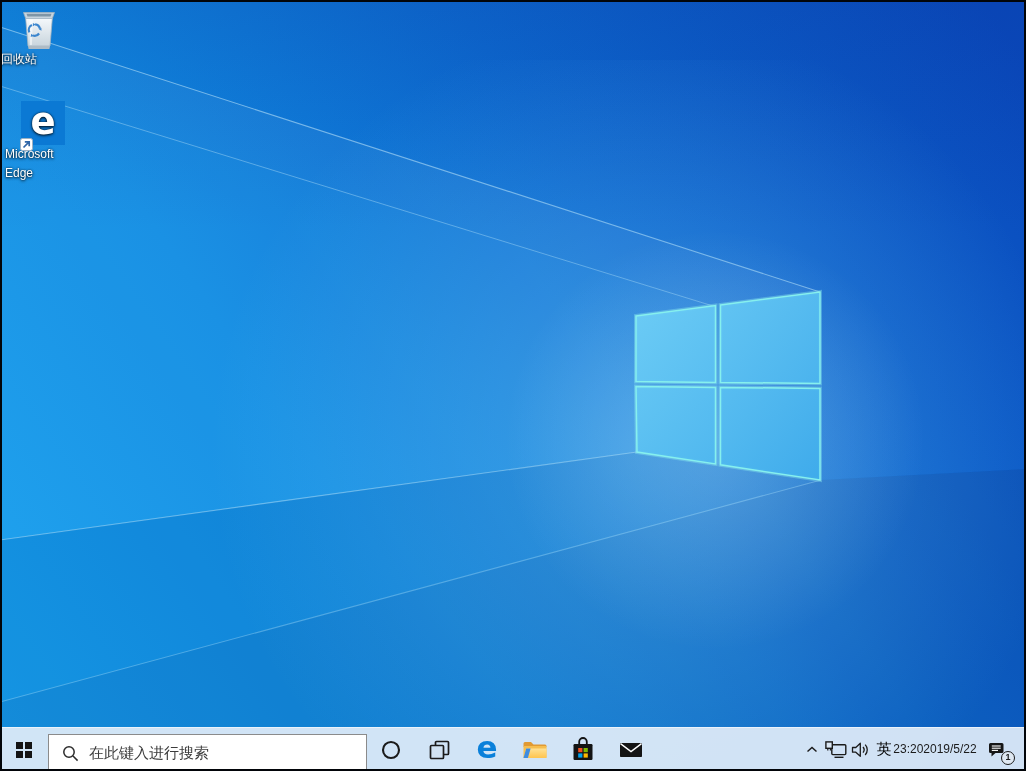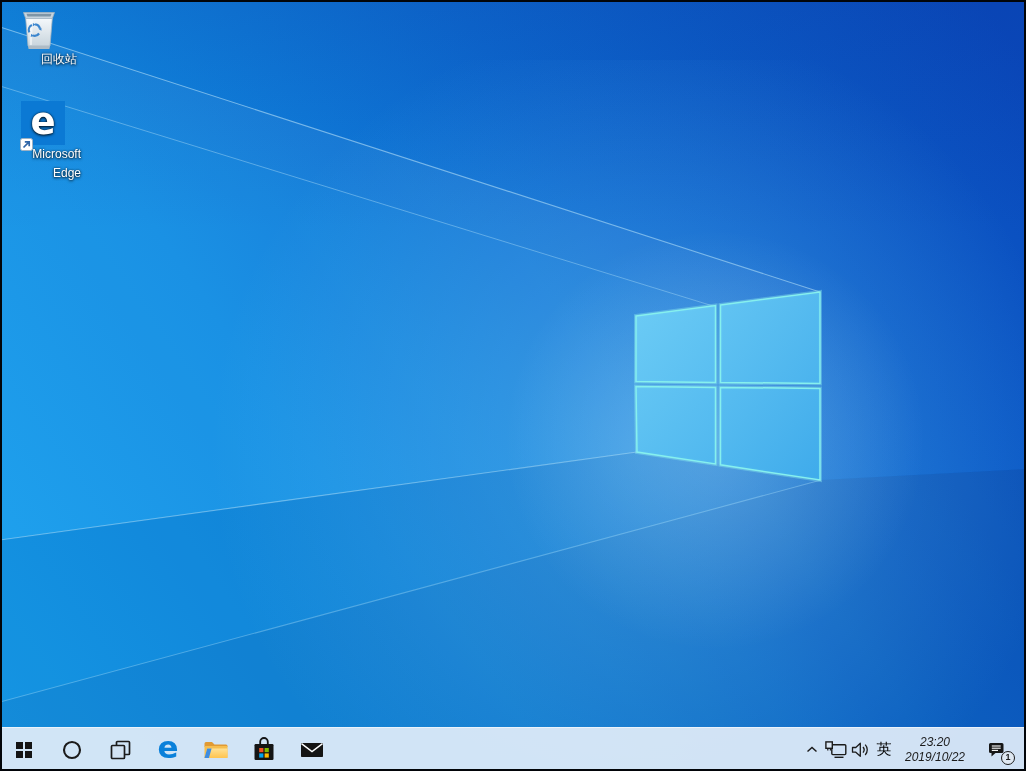--- a/index.html
+++ b/index.html
@@ -5,21 +5,21 @@
   html,body { margin:0; padding:0; background:#222; }
   .screen {
     position:relative; width:1026px; height:771px; overflow:hidden;
     font-family:"Liberation Sans","DejaVu Sans",sans-serif;
     -webkit-font-smoothing:antialiased;
   }
   .wallpaper { position:absolute; inset:0; display:block; }
 
   
   .dicon {
-    position:absolute; width:76px; text-align:right;
+    position:absolute; width:76px; text-align:left;
     color:#fff; font-size:12px; line-height:15px;
     text-shadow:0 1px 3px rgba(0,0,0,.85), 0 0 2px rgba(0,0,0,.6);
     cursor:default;
   }
   .dicon .art { display:block; margin:0 auto; }
   .dicon .lbl { display:block; margin-top:2px; }
   .edge-tile {
     position:relative; width:44px; height:44px; margin:2px auto 0;
     background:#0b79d4; display:flex; align-items:center; justify-content:center;
   }
@@ -57,23 +57,23 @@
     display:flex; align-items:center; cursor:text;
   }
   .searchbox .mag { margin-left:13px; flex:0 0 auto; }
   .searchbox .ph { margin-left:10px; font-size:15px; color:#3c3c3c; white-space:nowrap; }
 
   .tray { margin-left:auto; display:flex; align-items:stretch; padding-right:8px; }
   .tray .tb-btn { width:24px; }
   .tray .tb-btn.wide { width:44px; }
   .ime-label { font-size:15px; }
   .clock {
-    width:78px; display:flex; flex-direction:column; align-items:center; justify-content:center;
+    width:78px; display:flex; flex-direction:row; align-items:center; justify-content:center;
     font-size:12px; line-height:15px; background:transparent; border:none; cursor:pointer;
-    color:#1b1b1b; padding:0;font-style:italic;
+    color:#1b1b1b; padding:0;
   }
   .action-wrap { position:relative; width:34px; height:100%; display:flex; align-items:center; justify-content:center; }
   .count-badge {
     position:absolute; right:-2px; bottom:6px; width:14px; height:14px;
     background:#dfe8f2; border:1.5px solid #1b1b1b; border-radius:50%;
     font-size:9px; font-weight:bold; line-height:11px; text-align:center; color:#1b1b1b;
     box-sizing:border-box;
   }
   .frame { position:absolute; inset:0; border:2px solid #020509; pointer-events:none; z-index:50; }
 </style>
@@ -182,20 +182,27 @@
 
     <button class="tb-btn">
       <span class="win-glyph">
           <i></i>
           <i></i>
           <i></i>
           <i></i>
         </span>
     </button>
 
+    <div class="searchbox">
+      <svg class="mag" width="17" height="17" viewBox="0 0 17 17">
+        <circle cx="7" cy="7" r="5.2" stroke="#2b2b2b" stroke-width="1.5" fill="none"></circle>
+        <line x1="11" y1="11" x2="15.6" y2="15.6" stroke="#2b2b2b" stroke-width="1.5"></line>
+      </svg>
+      <span class="ph">在此键入进行搜索</span>
+    </div>
 
     <button class="tb-btn">
       <svg width="20" height="20" viewBox="0 0 20 20">
         <circle cx="10" cy="10" r="8" stroke="#1b1b1b" stroke-width="2.1" fill="none"></circle>
       </svg>
     </button>
 
     <button class="tb-btn">
       <svg width="21" height="20" viewBox="0 0 21 20">
         <rect x="6.5" y="1.5" width="13" height="13" rx="1" stroke="#1b1b1b" stroke-width="1.7" fill="none"></rect>
@@ -260,21 +267,21 @@
           <path d="M1.5,5.5 H4.8 L9.3,1.3 V14.3 L4.8,10.2 H1.5 Z" stroke="#1b1b1b" stroke-width="1.3" fill="none" stroke-linejoin="round"></path>
           <path d="M12,5 A4.3,4.3 0 0 1 12,10.6" stroke="#1b1b1b" stroke-width="1.3" fill="none"></path>
           <path d="M14.2,2.6 A7.6,7.6 0 0 1 14.2,13" stroke="#1b1b1b" stroke-width="1.3" fill="none"></path>
         </svg>
       </button>
       <button class="tb-btn">
         <span class="ime-label">英</span>
       </button>
       <button class="clock">
         <span>23:20</span>
-        <span>2019/10/22</span>
+        <span>2019/5/22</span>
       </button>
       <button class="tb-btn wide">
         <span class="action-wrap">
           <svg width="19" height="17" viewBox="0 0 19 17">
             <path d="M2,3.5 Q2,2 3.5,2 H15 Q16.5,2 16.5,3.5 V10.5 Q16.5,12 15,12 H8.5 L4.5,15.5 V12 H3.5 Q2,12 2,10.5 Z" fill="#161616"></path>
             <line x1="4.8" y1="5" x2="13.7" y2="5" stroke="#fff" stroke-width="1.1"></line>
             <line x1="4.8" y1="7.2" x2="13.7" y2="7.2" stroke="#fff" stroke-width="1.1"></line>
             <line x1="4.8" y1="9.4" x2="11" y2="9.4" stroke="#fff" stroke-width="1.1"></line>
           </svg>
           <span class="count-badge">1</span>

